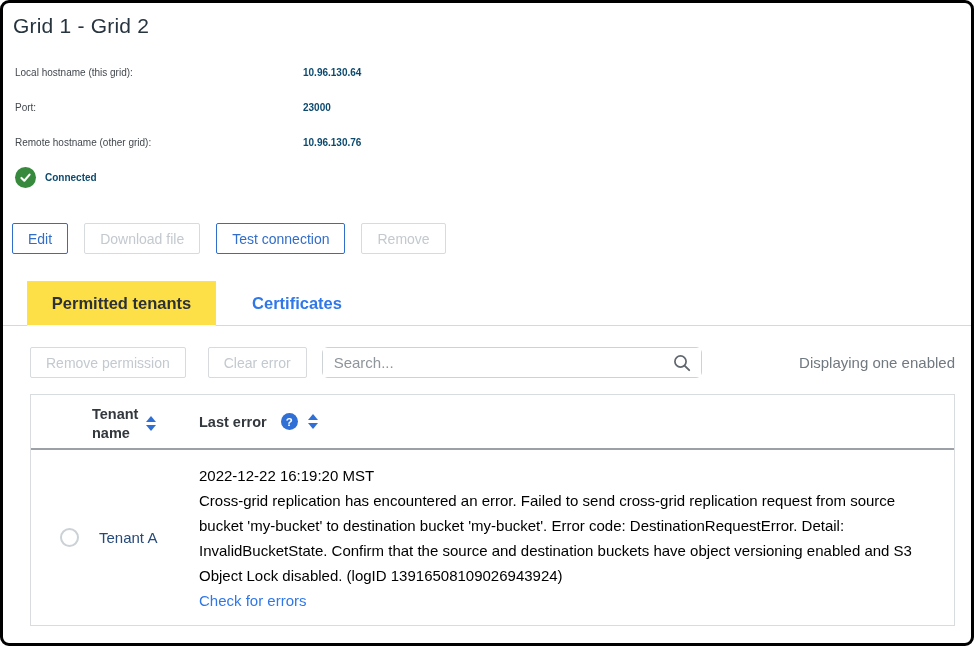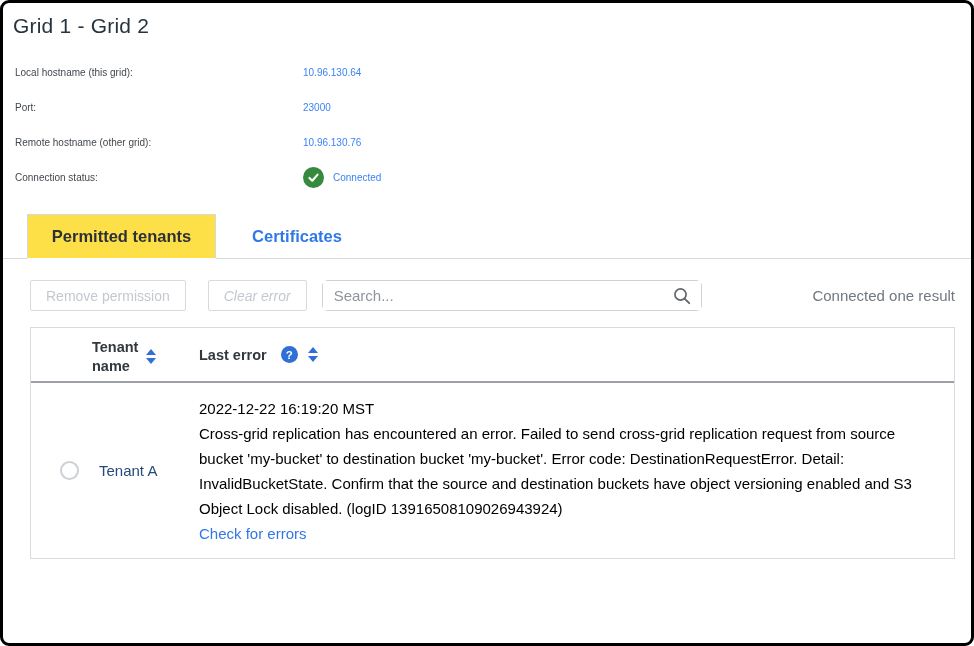--- a/index.html
+++ b/index.html
@@ -10,21 +10,21 @@
     border: 3px solid #000; border-radius: 9px; background: #fff; overflow: hidden;
   }
   
   .page-title {
     font-size: 21px; font-weight: 400; color: #26343f;
     margin: 11px 0 24px 10px; letter-spacing: .2px;
   }
   .details { margin-left: 12px; }
   .detail-row { display: flex; align-items: center; height: 20px; margin-bottom: 15px; font-size: 10px; }
   .detail-label { width: 288px; color: #42484e; }
-  .detail-value { font-weight: 400; color: #3b82f6; }
+  .detail-value { font-weight: 700; color: #0c4a6e; }
   .status-value { display: flex; align-items: center; gap: 9px; }
   .check-circle {
     width: 21px; height: 21px; border-radius: 50%; background: #378a3d;
     display: inline-flex; align-items: center; justify-content: center; flex: none;
   }
   
   .actions { display: flex; gap: 16px; margin: 36px 0 0 9px; }
   .btn {
     height: 31px; padding: 0 15px; font-size: 14px; background: #fff;
     border-radius: 2px; font-family: inherit; cursor: pointer;
@@ -38,21 +38,21 @@
     font-size: 16.5px; font-weight: 700; cursor: pointer;
   }
   .tab.active {
     width: 189px; background: #fde047; color: #2b3137;
     border: 1px solid #d5d9dc; border-bottom: 1px solid #fff;
     margin-bottom: -1px; border-radius: 1px 1px 0 0;
   }
   .tab.inactive { width: 162px; color: #3077e8; border: none; }
   
   .toolbar { display: flex; align-items: center; margin: 21px 16px 0 27px; }
-  .toolbar .btn + .btn { margin-left: 22px; font-style: italic; }
+  .toolbar .btn + .btn { margin-left: 22px; }
   .searchbox {
     position: relative; margin-left: 15px; width: 380px; height: 31px;
     border: 1px solid #cdd2d6; border-radius: 6px; background: #fff;
     display: flex; align-items: center;
   }
   .searchbox input {
     border: none; outline: none; width: 100%; height: 100%;
     padding: 0 36px 0 11px; font-size: 15px; font-family: inherit; color: #42484e;
   }
   .searchbox input::placeholder { color: #8e959b; opacity: 1; }
@@ -102,52 +102,57 @@
     </div>
     <div class="detail-row">
       <span class="detail-label">Port:</span>
       <span class="detail-value">23000</span>
     </div>
     <div class="detail-row">
       <span class="detail-label">Remote hostname (other grid):</span>
       <span class="detail-value">10.96.130.76</span>
     </div>
     <div class="detail-row">
-      <span class="detail-label">Connection status:</span>
       <span class="detail-value status-value">
         <span class="check-circle">
           <svg width="13" height="13" viewBox="0 0 16 16">
               <path d="M3 8.5 L6.5 12 L13 4.5" stroke="#fff" stroke-width="2.6" fill="none" stroke-linecap="round" stroke-linejoin="round"></path>
             </svg>
         </span>
         <span>Connected</span>
       </span>
     </div>
   </div>
 
+  <div class="actions">
+    <button class="btn enabled">Edit</button>
+    <button class="btn disabled">Download file</button>
+    <button class="btn enabled">Test connection</button>
+    <button class="btn disabled">Remove</button>
+  </div>
 
   <div class="tabbar">
     <div class="tab active">Permitted tenants</div>
     <div class="tab inactive">Certificates</div>
   </div>
 
   <div class="toolbar">
     <button class="btn disabled">Remove permission</button>
     <button class="btn disabled">Clear error</button>
     <div class="searchbox">
       <input type="text" placeholder="Search..." style="">
       <span class="search-icon">
         <svg width="20" height="20" viewBox="0 0 20 20">
             <circle cx="8.5" cy="8.5" r="5.6" fill="none" stroke="#60676e" stroke-width="1.7"></circle>
             <line x1="12.8" y1="12.8" x2="17.2" y2="17.2" stroke="#60676e" stroke-width="1.9" stroke-linecap="round"></line>
           </svg>
       </span>
     </div>
     <div class="toolbar-spacer"></div>
-    <span class="results-text">Connected one result</span>
+    <span class="results-text">Displaying one enabled</span>
   </div>
 
   <div class="tenant-table">
     <div class="thead">
       <div class="th"></div>
       <div class="th th-tenant">
         <span class="th-label">Tenant name</span>
         <span class="sort-icon">
             <span class="up"></span>
             <span class="down"></span>

